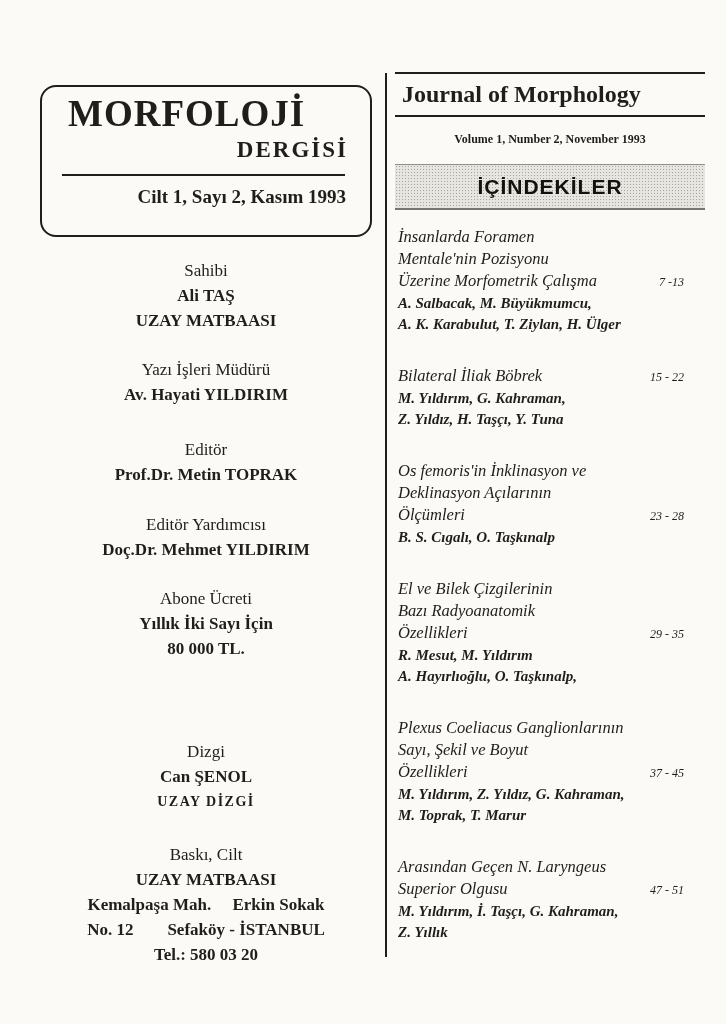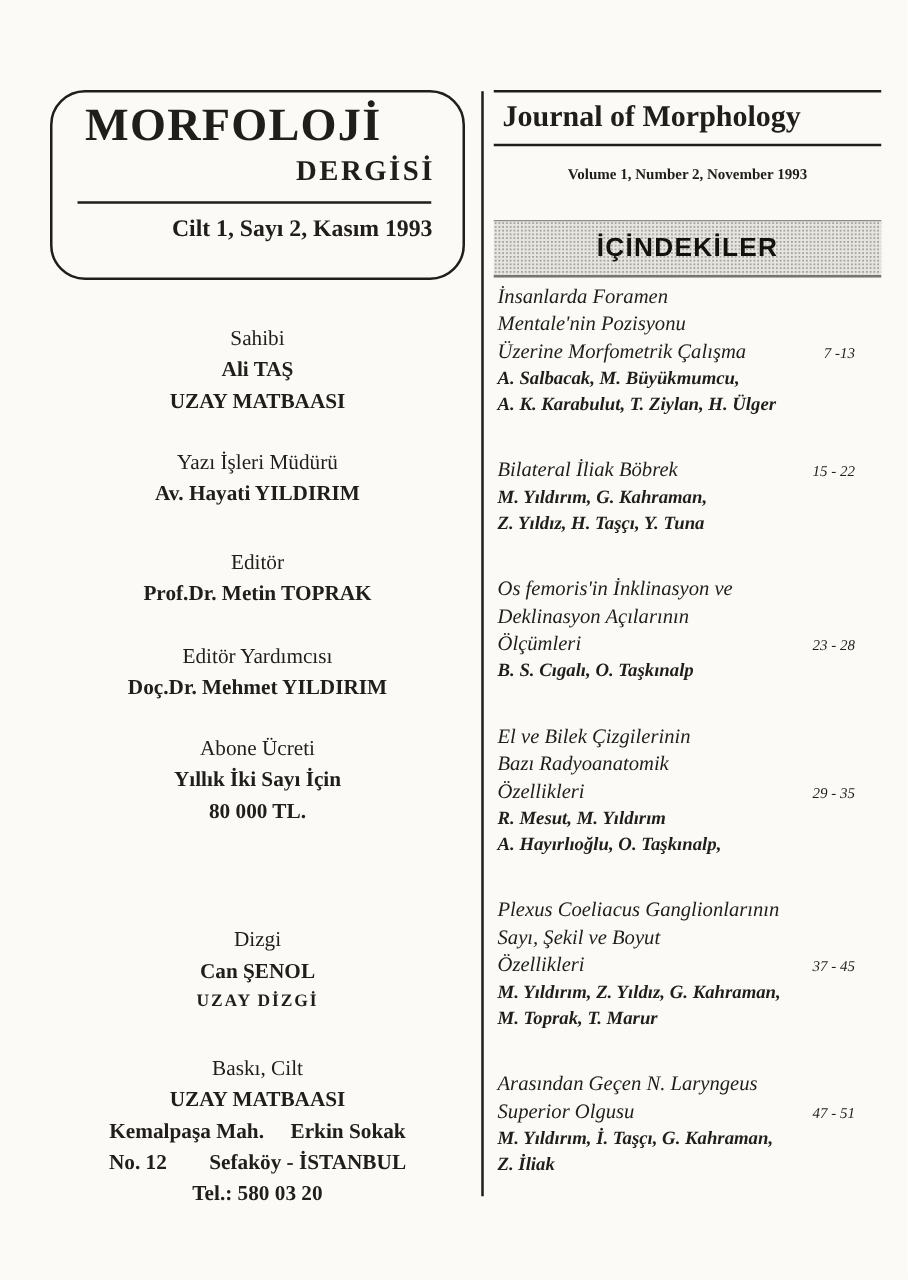--- a/index.html
+++ b/index.html
@@ -12,24 +12,24 @@
   .page{
     position:relative;
     width:726px;height:1024px;
     background:var(--paper);
     color:var(--ink);
     font-family:"Liberation Serif", serif;
     overflow:hidden;
   }
   
   .masthead-box{
-    position:absolute;left:40px;top:72px;
+    position:absolute;left:40px;top:85px;
     width:332px;height:152px;
     border:2.5px solid var(--ink);
-    border-radius:28px;
+    border-radius:16px;
     box-sizing:border-box;
   }
   .mh-title{
     margin-top:4px;
     padding-left:26px;
     font-size:37px;line-height:46px;
     font-weight:bold;letter-spacing:1px;
     text-align:left;
   }
   .mh-subtitle{
@@ -58,21 +58,21 @@
   .jh-title{
     font-size:24px;font-weight:bold;
     padding:5px 0 6px 7px;line-height:30px;
   }
   .jh-issue{
     text-align:center;
     margin-top:15px;
     font-size:12px;font-weight:bold;
   }
   .contents-bar{
-    margin-top:29px;height:43px;
+    margin-top:17px;height:43px;
     display:flex;align-items:center;justify-content:center;
     font-family:"Liberation Sans", sans-serif;
     font-weight:bold;font-size:21px;letter-spacing:1px;
     color:#14120f;
     background-color:var(--bar-bg);
     background-image:radial-gradient(var(--bar-dot) 0.6px, rgba(0,0,0,0) 0.7px);
     background-size:3px 3px;
     border-top:1px solid #8e8d88;
     border-bottom:2px solid #77766f;
   }
@@ -215,17 +215,17 @@
         <div class="toc-author-line">M. Yıldırım, Z. Yıldız, G. Kahraman,</div>
         <div class="toc-author-line">M. Toprak, T. Marur</div>
       </div>
       <div class="toc-entry">
         <div class="toc-title-line">Arasından Geçen N. Laryngeus</div>
         <div class="toc-title-line with-pages">
           <span>Superior Olgusu</span>
           <span class="toc-pages">47 - 51</span>
         </div>
         <div class="toc-author-line">M. Yıldırım, İ. Taşçı, G. Kahraman,</div>
-        <div class="toc-author-line">Z. İliak</div>
+        <div class="toc-author-line">Z. Yıllık</div>
       </div>
     </div>
 
 </div>
 
 </body></html>

